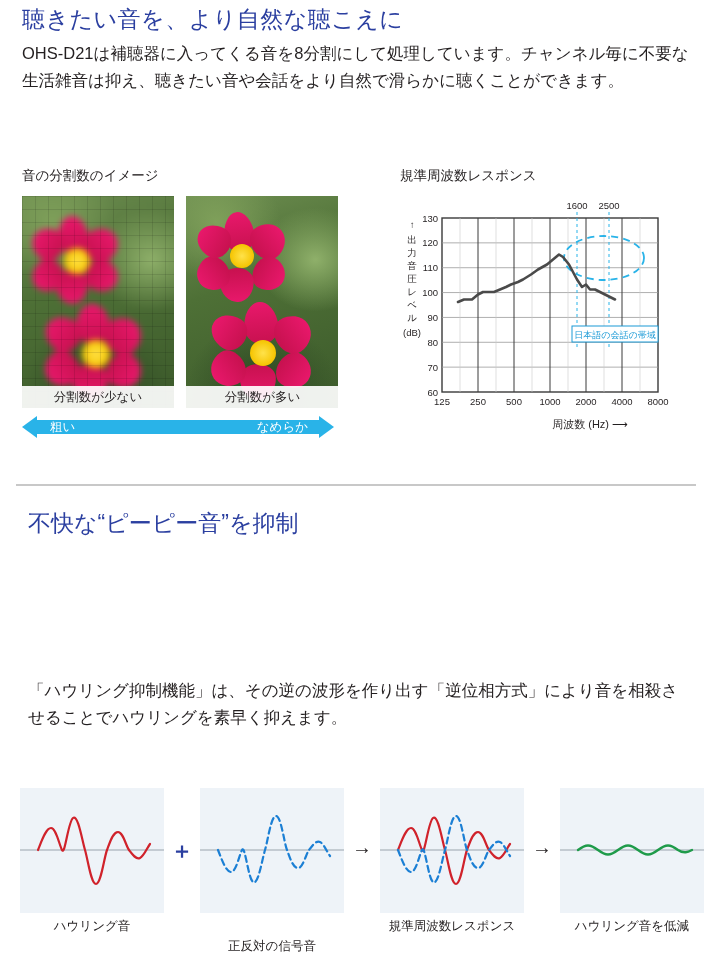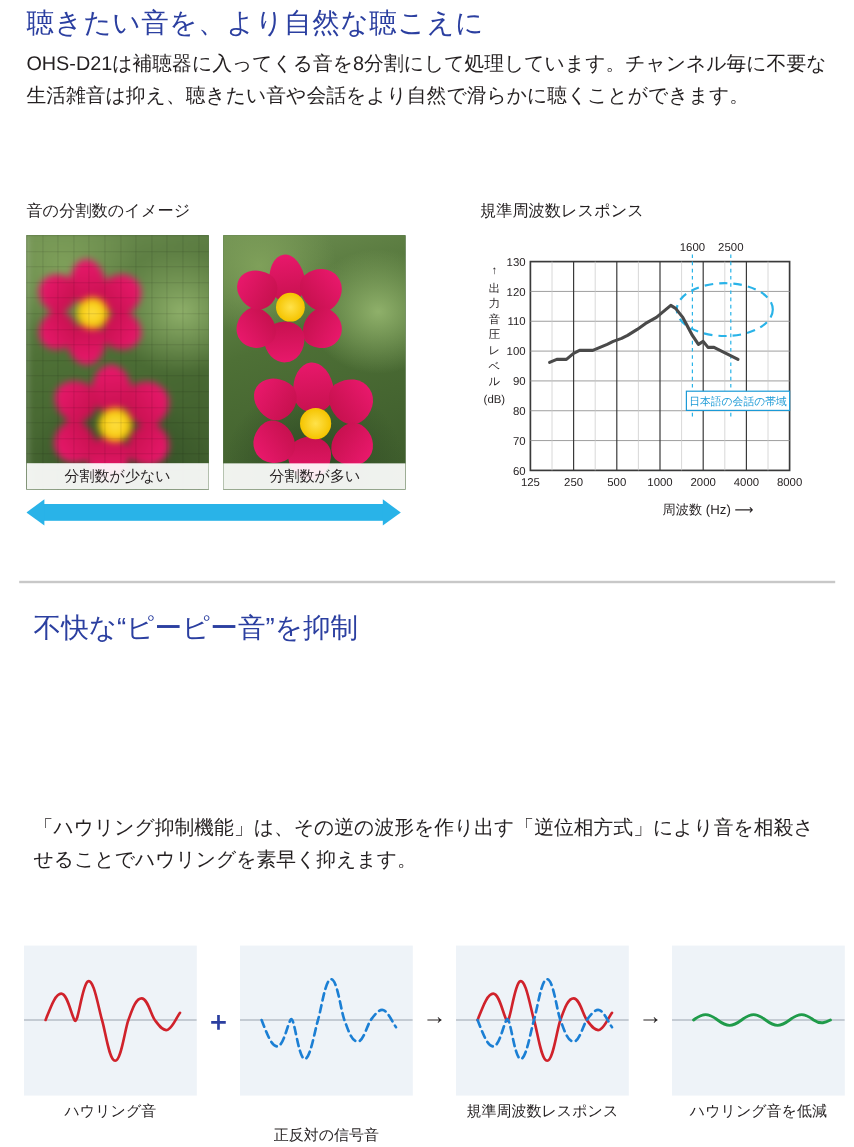--- a/index.html
+++ b/index.html
@@ -95,21 +95,21 @@
     position: absolute; left: 0; top: 0;
     width: 0; height: 0; border-top: 11px solid transparent;
     border-bottom: 11px solid transparent; border-right: 15px solid #29b3e8;
   }
   .arrowbar .tipR {
     position: absolute; right: 0; top: 0;
     width: 0; height: 0; border-top: 11px solid transparent;
     border-bottom: 11px solid transparent; border-left: 15px solid #29b3e8;
   }
   .arrowbar .lbl {
-    position: absolute; top: 16px; font-size: 12.5px; color: #ffffff;
+    position: absolute; top: 3px; font-size: 12.5px; color: #ffffff;
   }
   .arrowbar .lblL { left: 28px; }
   .arrowbar .lblR { right: 26px; }
 
   
   .chart-wrap { position: absolute; left: 390px; top: 196px; width: 300px; height: 250px; }
   .chart-svg { display: block; }
 
   
   .divider {

